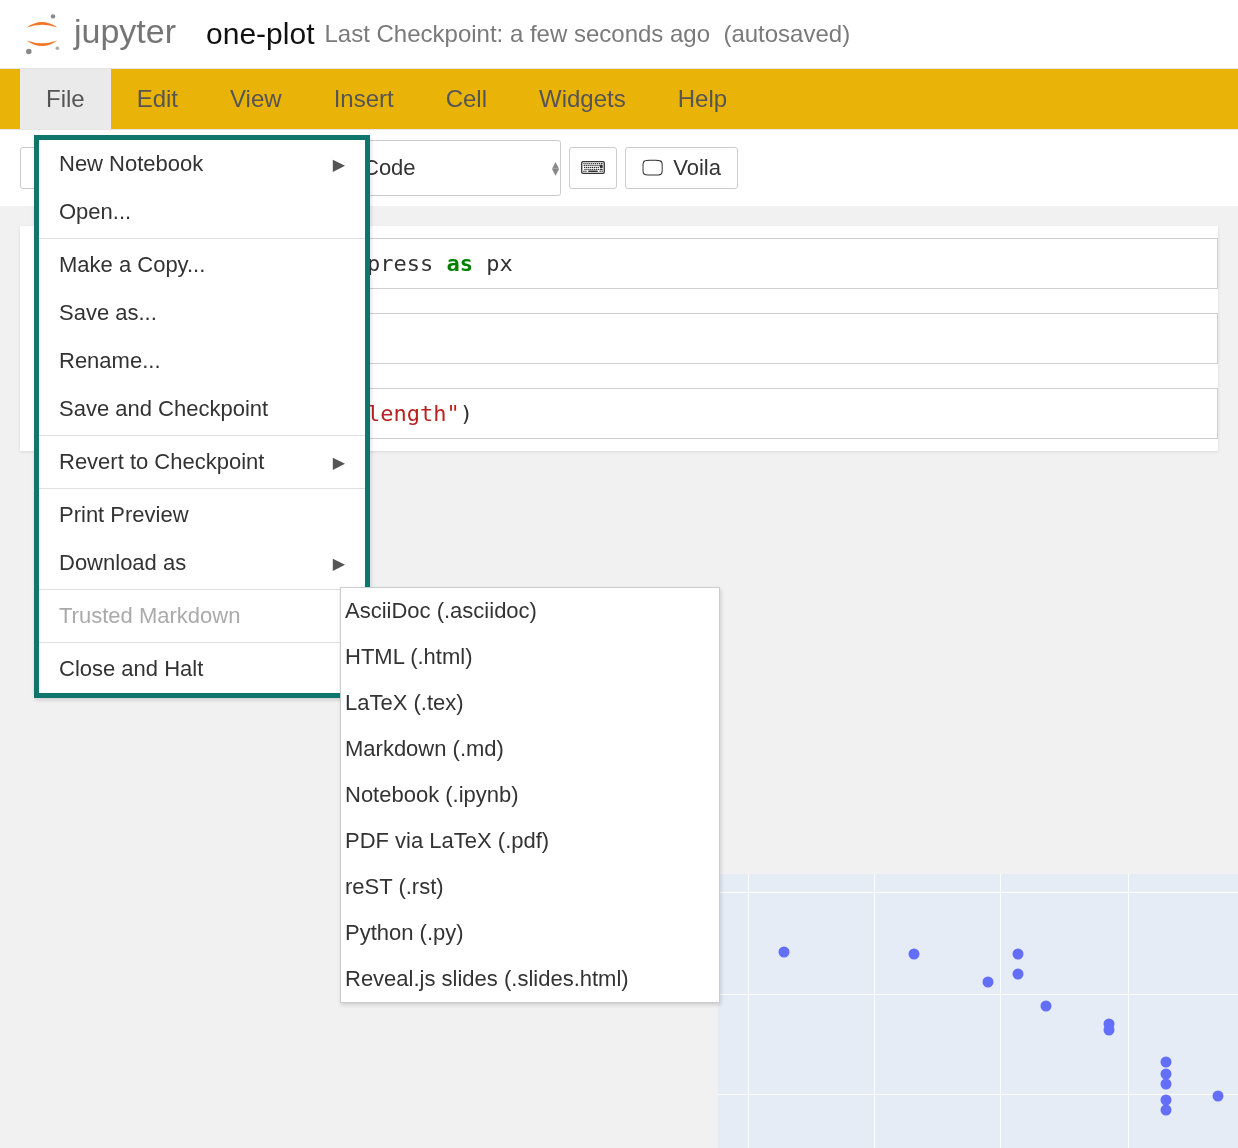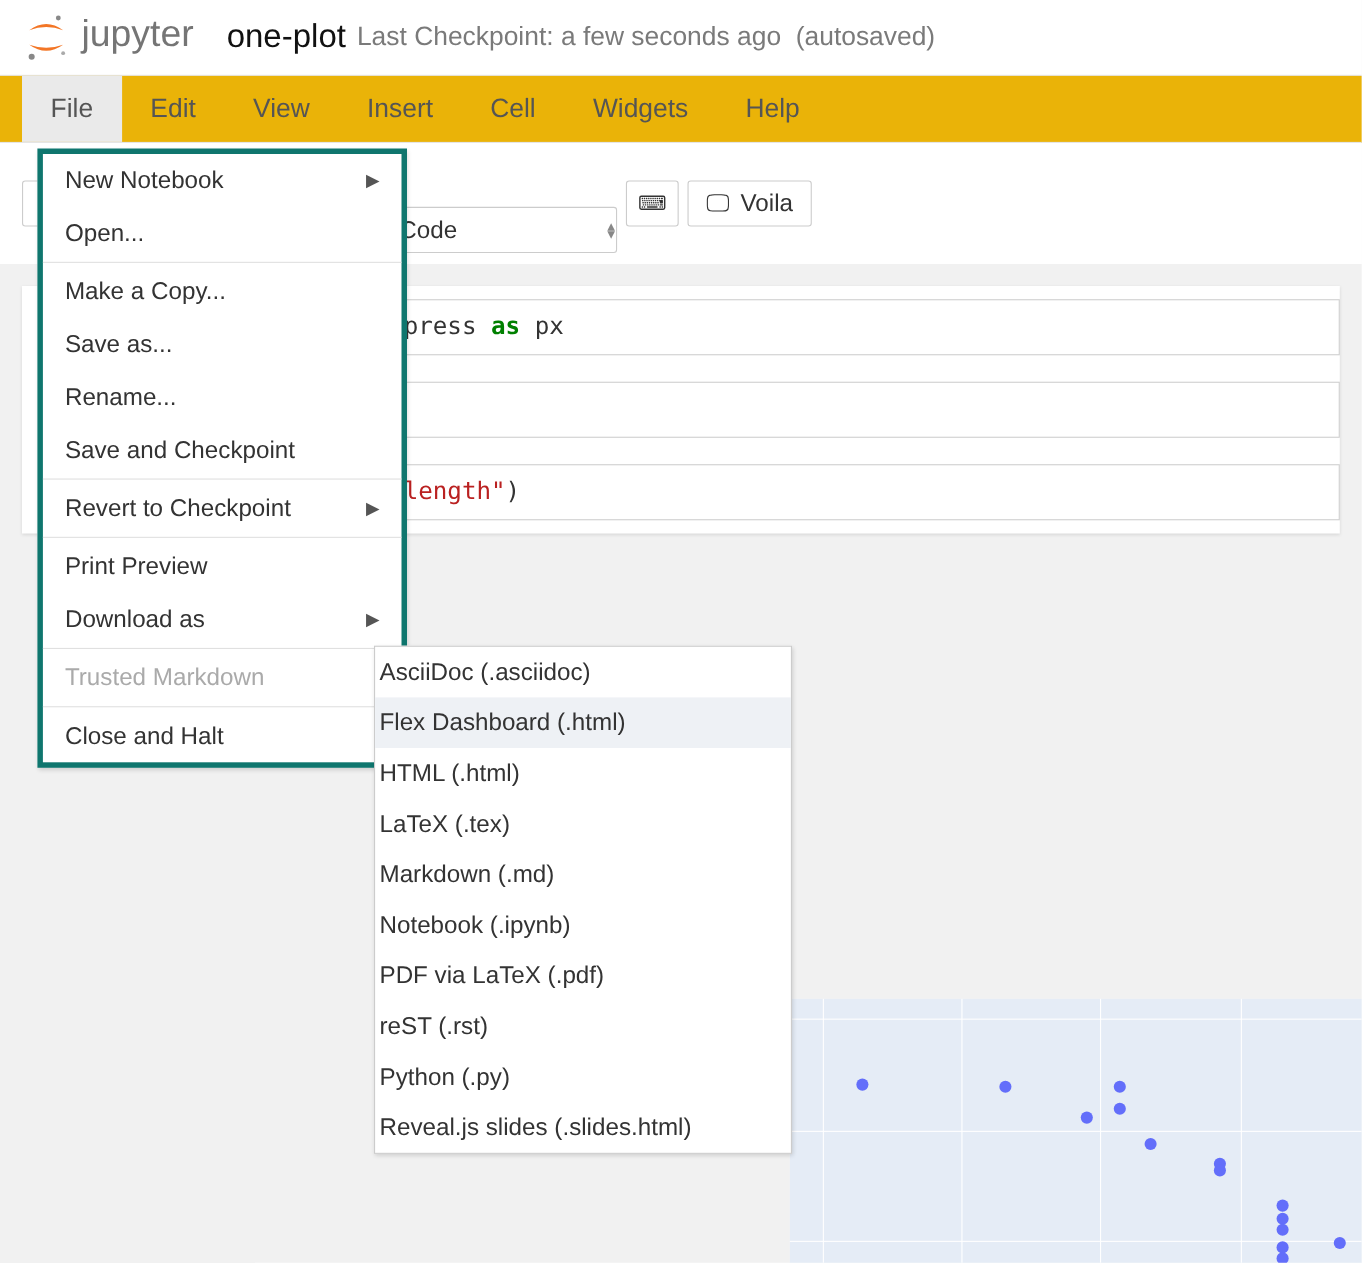--- a/index.html
+++ b/index.html
@@ -17,21 +17,21 @@
     .menubar-item.active { background: #eaeaea; }
     
     .toolbar { display: flex; align-items: center; padding: 10px 20px; gap: 8px; background: #fff; }
     .btn-group { display: flex; }
     .tbtn { border: 1px solid #ccc; background: #fff; height: 42px; min-width: 44px; display: flex; align-items: center; justify-content: center; font-size: 18px; cursor: pointer; padding: 0 10px; }
     .btn-group .tbtn:not(:first-child) { border-left: none; }
     .btn-group .tbtn:first-child { border-radius: 3px 0 0 3px; }
     .btn-group .tbtn:last-child { border-radius: 0 3px 3px 0; }
     .tbtn.solo { border-radius: 3px; }
     .tbtn.run-btn { padding: 0 16px; gap: 8px; font-size: 22px; }
-    .cell-type-select { border: 1px solid #ccc; height: 42px; width: 200px; font-size: 22px; padding: 0 1px; border-radius: 3px; display: flex; align-items: center; justify-content: space-between; position: relative; margin-top: 48px; }
+    .cell-type-select { border: 1px solid #ccc; height: 56px; width: 200px; font-size: 22px; padding: 0 1px; border-radius: 3px; display: flex; align-items: center; justify-content: space-between; position: relative; }
     .select-arrows { font-size: 14px; color: #888; line-height: 7px; }
     .tbtn.voila { gap: 10px; padding: 0 16px; font-size: 22px; }
     
     .content { background: #f1f1f1; padding-top: 20px; height: calc(100% - 150px); position: relative; }
     .notebook-cells { background: #fff; margin: 0 20px; box-shadow: 0 1px 3px rgba(0,0,0,0.1); }
     .cell { display: flex; padding: 12px 0; }
     .prompt { width: 120px; text-align: right; padding-right: 14px; font-family: monospace; font-size: 22px; color: #303F9F; padding-top: 6px; }
     .cell-body { flex: 1; padding: 8px 14px; border: 1px solid #cfcfcf; font-family: monospace; font-size: 22px; line-height: 1.5; white-space: pre; }
     .kw-green { color: #008000; font-weight: bold; }
     .str-red { color: #BA2121; }
@@ -201,21 +201,20 @@
       <span>Trusted Markdown</span>
     </div>
   <div class="dropdown-sep"></div>
   <div class="dropdown-item">
       <span>Close and Halt</span>
     </div>
 </div>
 
 <div class="submenu" id="download-submenu">
     <div class="submenu-item">AsciiDoc (.asciidoc)</div>
-    <div class="submenu-item highlight">Flex Dashboard (.html)</div>
     <div class="submenu-item">HTML (.html)</div>
     <div class="submenu-item">LaTeX (.tex)</div>
     <div class="submenu-item">Markdown (.md)</div>
     <div class="submenu-item">Notebook (.ipynb)</div>
     <div class="submenu-item">PDF via LaTeX (.pdf)</div>
     <div class="submenu-item">reST (.rst)</div>
     <div class="submenu-item">Python (.py)</div>
     <div class="submenu-item">Reveal.js slides (.slides.html)</div>
   </div>
 

